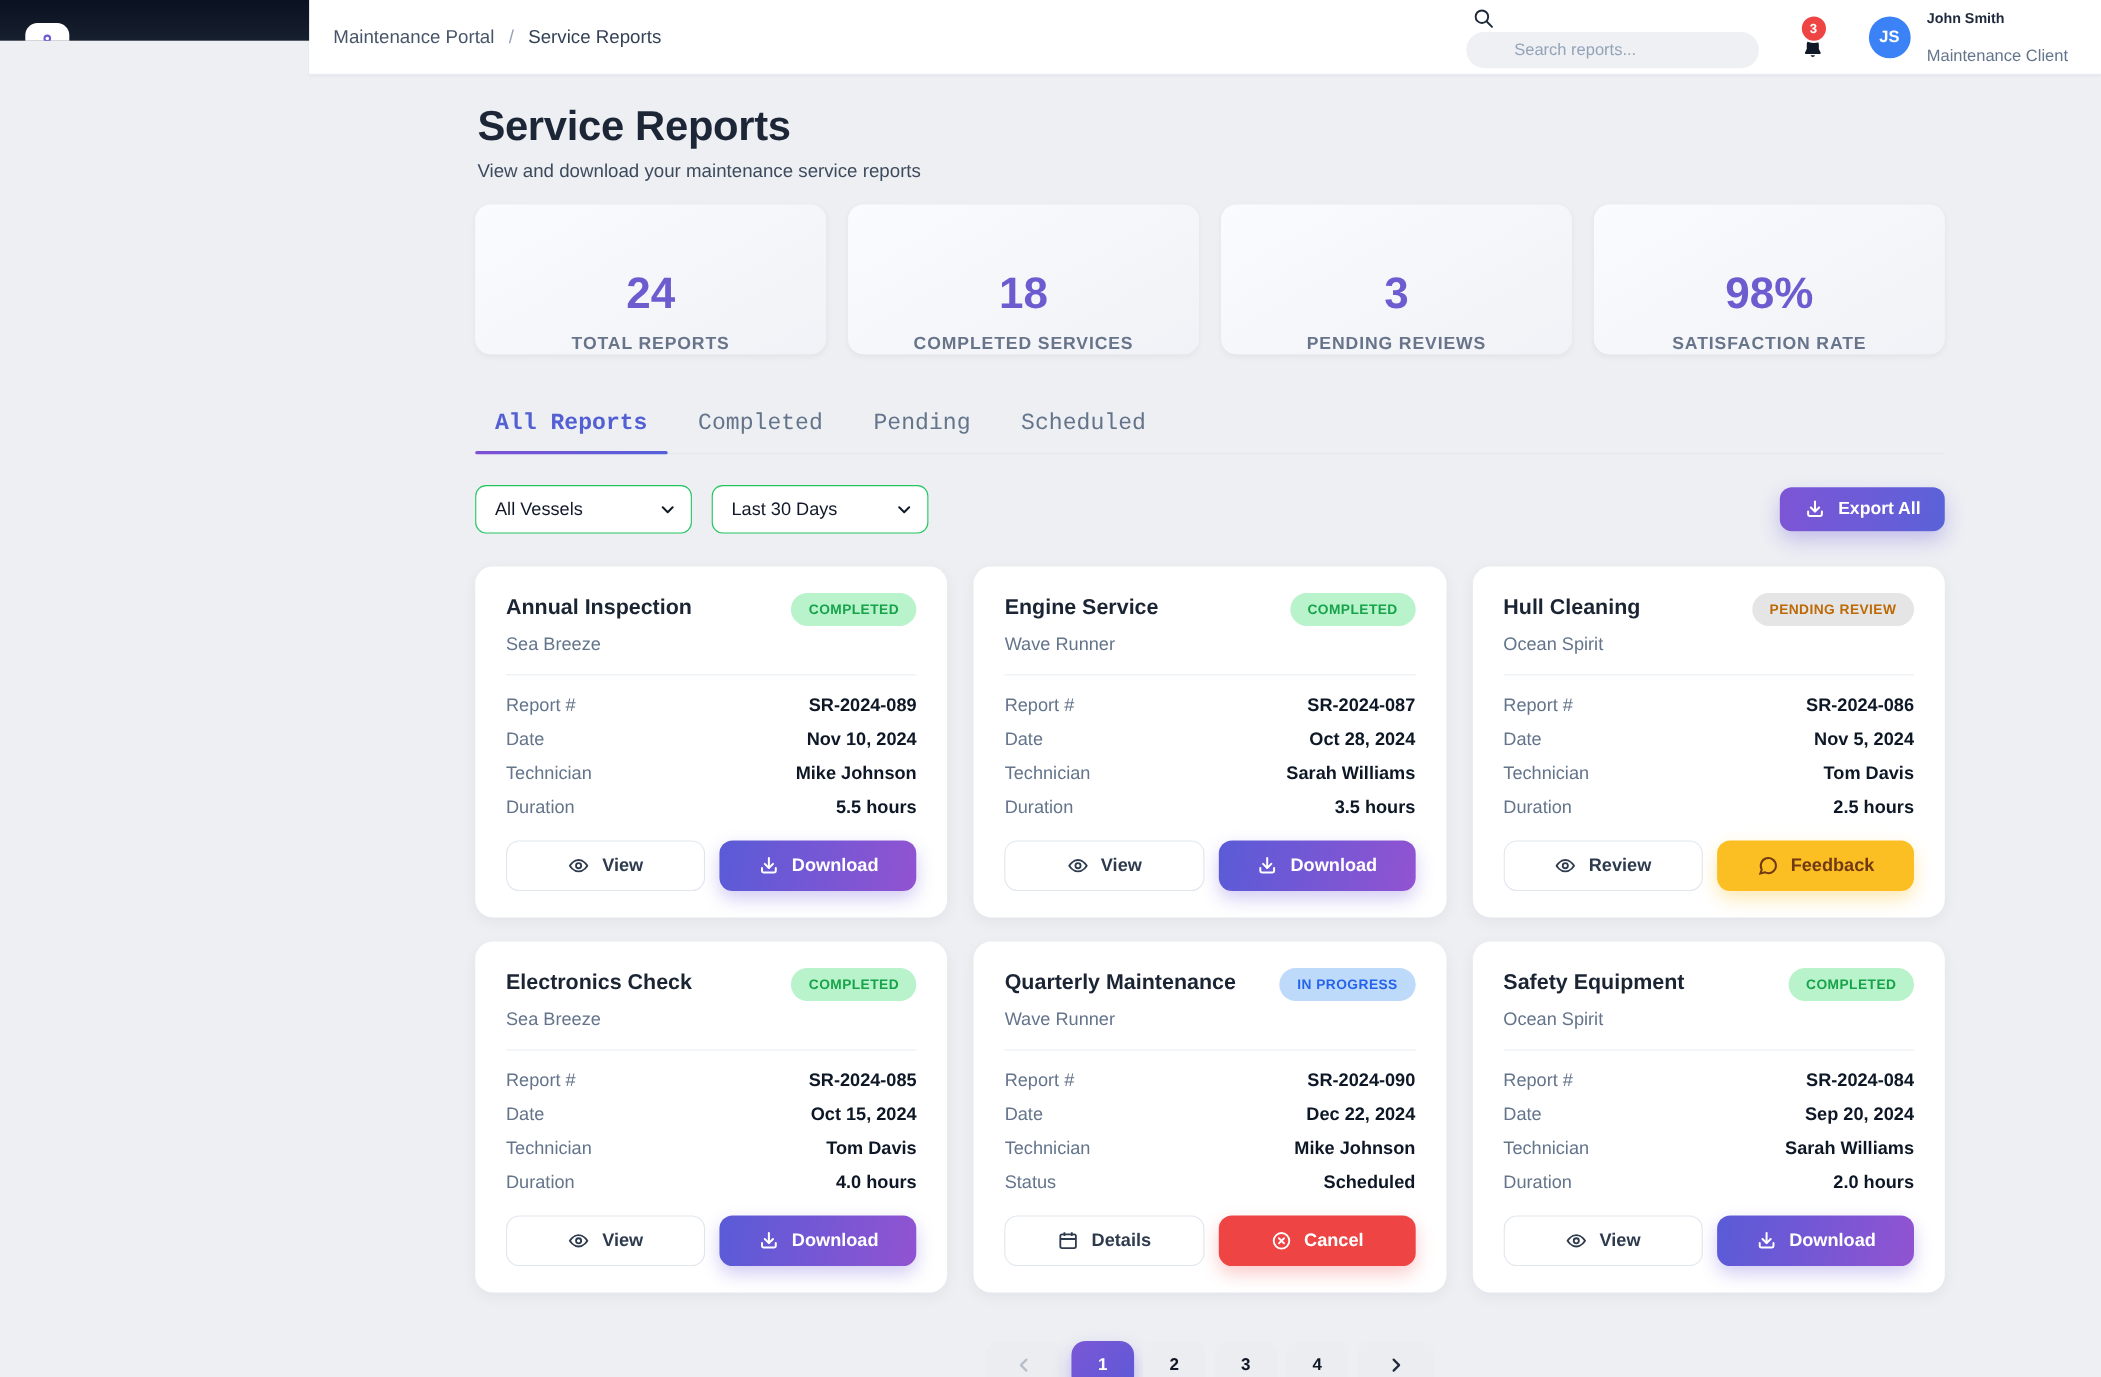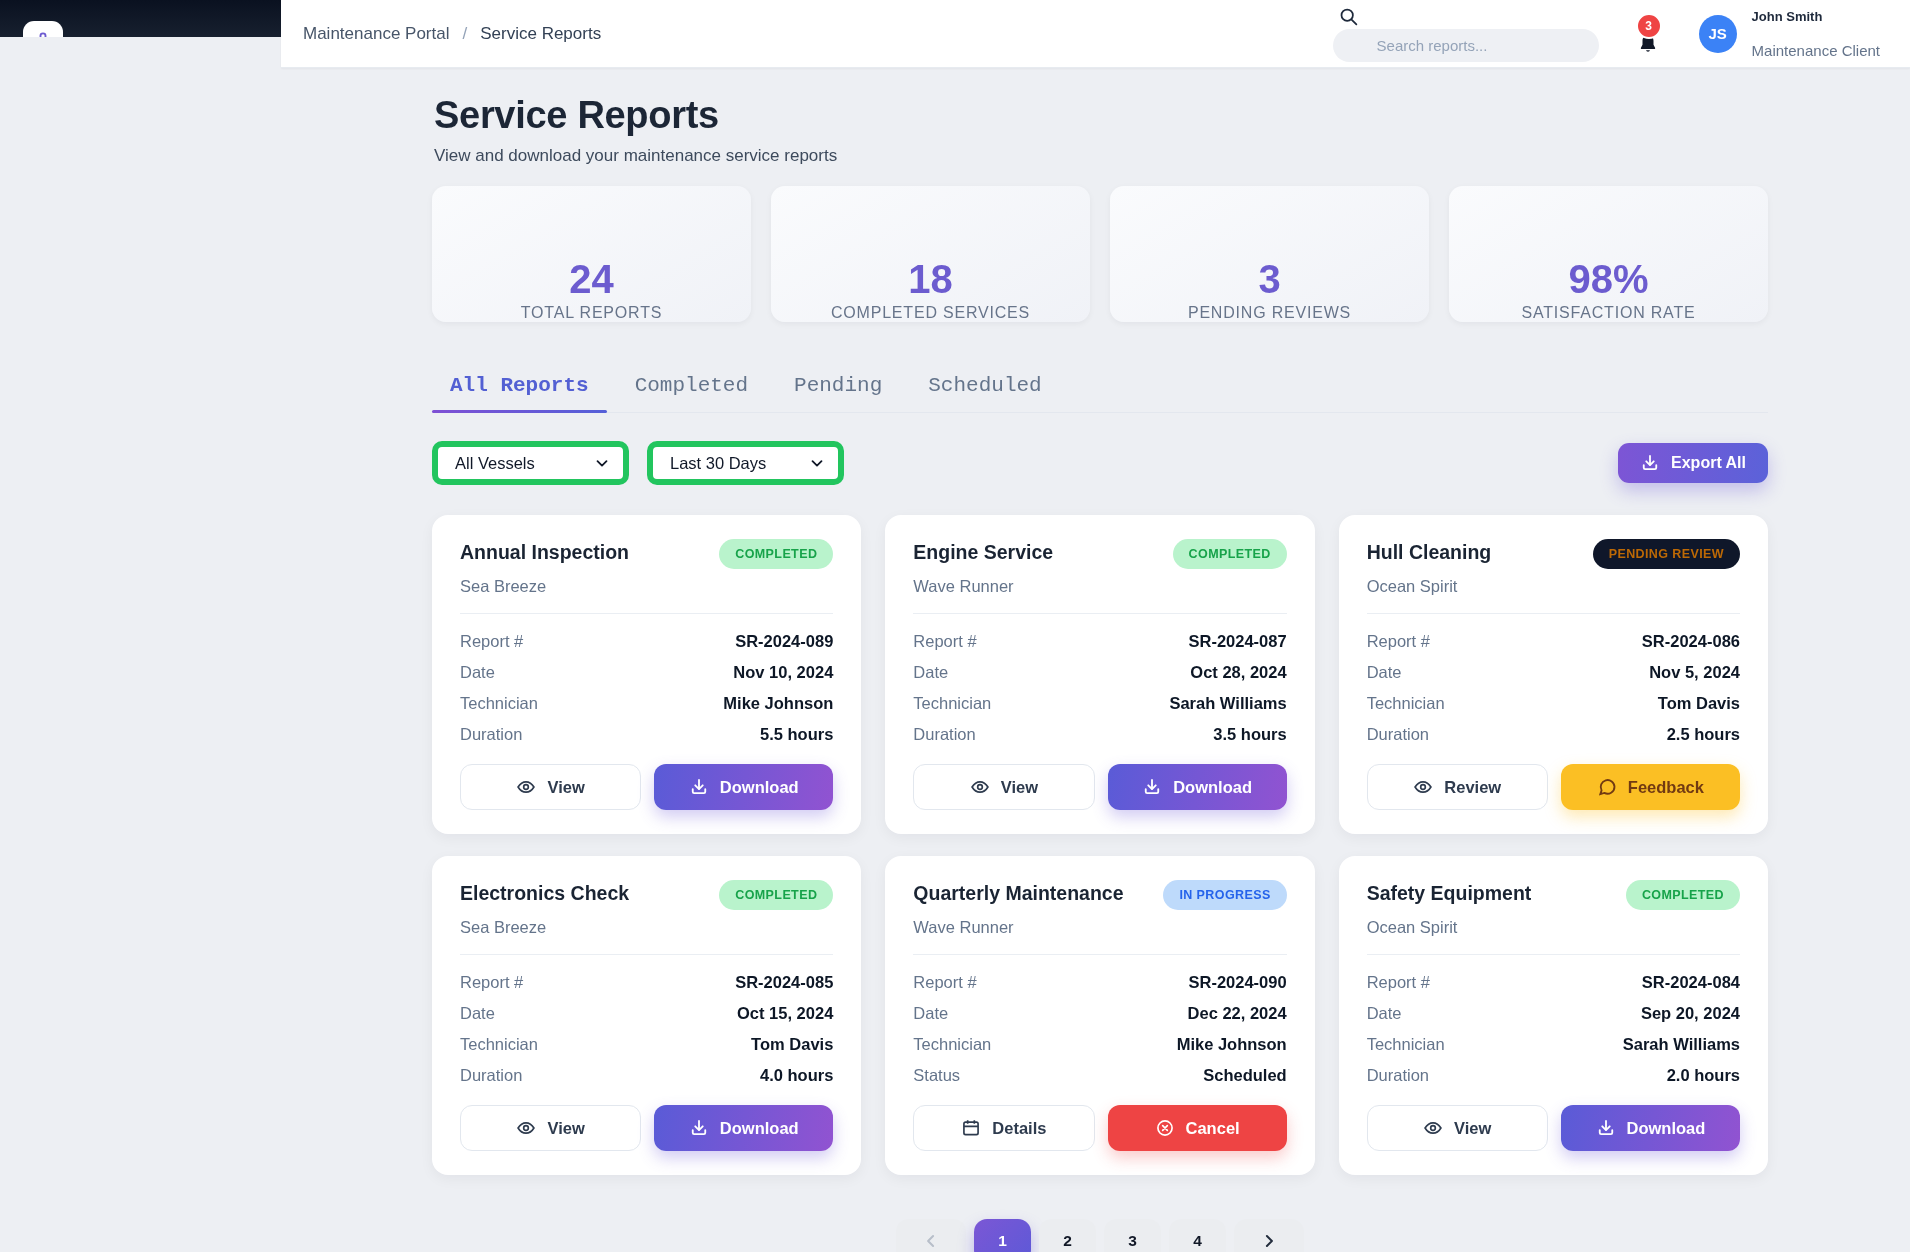--- a/index.html
+++ b/index.html
@@ -47,51 +47,51 @@
   .main{position:absolute;left:432px;top:68px;width:1336px;}
   .page-title{margin:26px 0 0 2px;font-size:38px;font-weight:800;color:#1c2636;letter-spacing:-.3px;}
   .page-sub{margin:9px 0 0 2px;font-size:17px;color:#3d4a5c;}
   
   .stats{margin-top:20px;display:grid;grid-template-columns:repeat(4,1fr);gap:20px;}
   .stat-card{height:130px;border-radius:14px;
     background:linear-gradient(150deg,#fafbfd 0%,#f0f2f7 100%);
     box-shadow:0 2px 6px rgba(15,23,42,.05);
     display:flex;flex-direction:column;align-items:center;justify-content:flex-end;padding-top:6px;}
   .stat-value{font-size:40px;font-weight:700;color:#6c5ccf;}
-  .stat-label{margin-top:2px;font-size:16px;color:#67748a;letter-spacing:.8px;font-weight:400;}
+  .stat-label{margin-top:14px;font-size:16px;color:#67748a;letter-spacing:.8px;font-weight:700;}
   
   .tabs{margin-top:42px;display:flex;gap:10px;border-bottom:1px solid #e3e7ee;}
   .tab{background:none;border:none;padding:10px 18px 15px;font-size:21px;color:#64748b;
     font-weight:500;position:relative;cursor:pointer;font-family:Liberation Mono, monospace;}
   .tab.active{color:#5360d3;font-weight:700;}
   .tab.active::after{content:"";position:absolute;left:0;right:0;bottom:-1px;height:3.5px;
     border-radius:3px;background:linear-gradient(90deg,#7e50d4,#5560d8);}
   
   .filterbar{display:flex;align-items:center;gap:18px;margin-top:28px;}
-  .select{position:relative;width:197px;height:44px;background:#fff;border:6px solid #22c55e;
+  .select{position:relative;width:197px;height:44px;background:#fff;border:1px solid #22c55e;
     border-radius:10px;display:flex;align-items:center;padding:0 40px 0 17px;font-size:16.5px;
     color:#101828;box-sizing:border-box;cursor:pointer;}
   .select .chev{position:absolute;right:12px;width:18px;height:18px;color:#101828;}
   .select .chev svg{width:18px;height:18px;display:block;}
   .export-btn{margin-left:auto;height:40px;border:none;border-radius:11px;display:flex;
     align-items:center;gap:11px;padding:0 22px;
     background:linear-gradient(95deg,#7d55d5 0%,#5b62d9 100%);
     color:#fff;font-size:16px;font-weight:700;box-shadow:0 8px 18px rgba(106,86,214,.32);
     cursor:pointer;font-family:Liberation Sans, sans-serif;}
   .export-btn .btn-icon, .action-btn .btn-icon{width:20px;height:20px;display:inline-flex;}
   .btn-icon svg{width:100%;height:100%;display:block;}
   
   .grid{margin-top:30px;display:grid;grid-template-columns:repeat(3,1fr);gap:22px 24px;}
   .card{background:#fff;border-radius:16px;padding:24px 28px;box-shadow:0 4px 14px rgba(15,23,42,.05);}
   .card-head{display:flex;justify-content:space-between;align-items:flex-start;}
   .card-title{margin:2px 0 0;font-size:19.5px;font-weight:700;color:#1a2433;}
   .badge-pill{font-size:12.5px;font-weight:700;letter-spacing:.4px;padding:8px 16px;
     border-radius:999px;white-space:nowrap;}
   .badge-pill.completed{background:#b9f3cc;color:#17a34a;}
-  .badge-pill.pending{background:#0f172a;color:#bd6905;text-align:right;}
+  .badge-pill.pending{background:#e5e5e5;color:#bd6905;text-align:right;}
   .badge-pill.progress{background:#bedafb;color:#2563eb;}
   .card-vessel{margin-top:8px;font-size:16.5px;color:#64748b;}
   .card-divider{height:1px;background:#eaeef3;margin-top:17px;}
   .card-rows{margin-top:18px;}
   .card-row{display:flex;justify-content:space-between;margin-bottom:12px;font-size:16.5px;}
   .row-label{color:#64748b;}
   .row-value{color:#0d1726;font-weight:700;}
   .card-actions{display:flex;gap:13px;margin-top:20px;}
   .action-btn{flex:1;height:46px;border-radius:12px;display:flex;align-items:center;
     justify-content:center;gap:11px;font-size:16.5px;font-weight:700;border:none;cursor:pointer;

